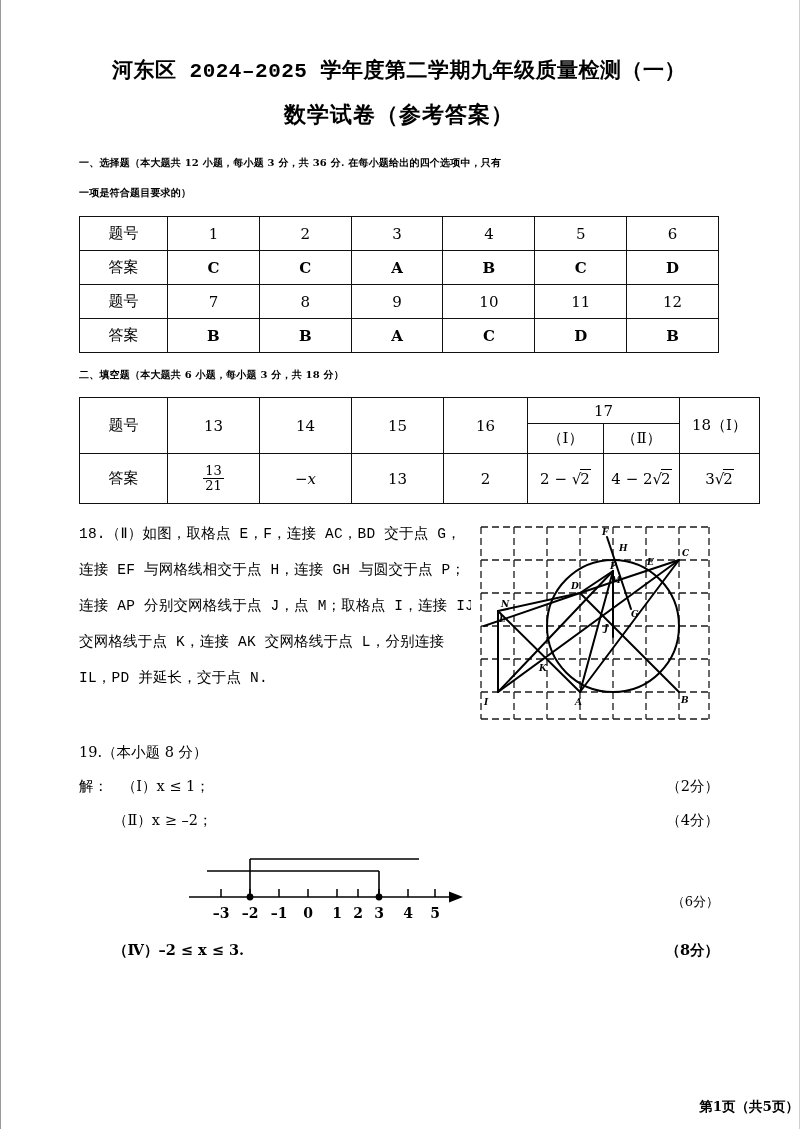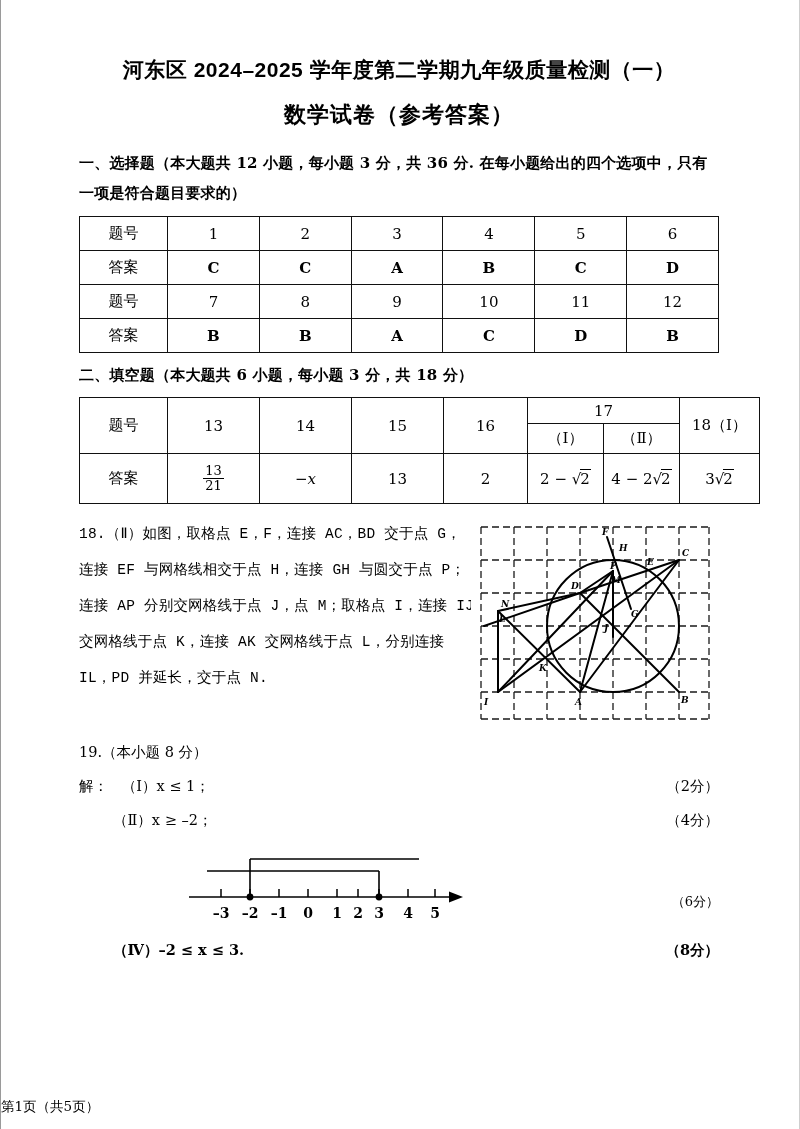--- a/index.html
+++ b/index.html
@@ -20,33 +20,33 @@
   }
   .inner { position:absolute; left:78px; top:0; width:640px; }
 
   
   .title1 {
     margin-top:56px;
     text-align:center;
     font-size:21px;
     font-weight:bold;
     letter-spacing:0.5px;
-    font-family:Liberation Sans, sans-serif;
+    font-family:Liberation Mono, monospace;
   }
   .title2 {
     margin-top:16px;
     text-align:center;
     font-size:22px;
     font-weight:bold;
     letter-spacing:1px;
   }
 
   
   .section-head {
-    font-size:15px;
+    font-size:10px;
     font-weight:bold;
     line-height:30px;
     letter-spacing:0.2px;
   }
   .sec1 { margin-top:18px; }
   .sec2 { margin-top:7px; }
   .sec3 { margin-top:11px; }
 
   
   table.ans {
@@ -133,23 +133,23 @@
   }
   .numline svg { position:absolute; left:108px; top:0; }
   .numline .pts { position:absolute; right:0px; top:48px; font-size:13px; }
 
   .lastline { margin-top:6px;font-weight:bold; }
 
   .footer {
     position:absolute;
     left:0; right:0;
     top:1098px;
-    text-align:left;
+    text-align:right;
     font-size:13.5px;
-    font-weight:normal;
+    font-weight:bold;
   }
 </style>
 </head>
 <body>
 
 <div class="page">
   <div class="inner">
 
     <div class="title1">河东区 2024–2025 学年度第二学期九年级质量检测（一）</div>
     <div class="title2">数学试卷（参考答案）</div>

